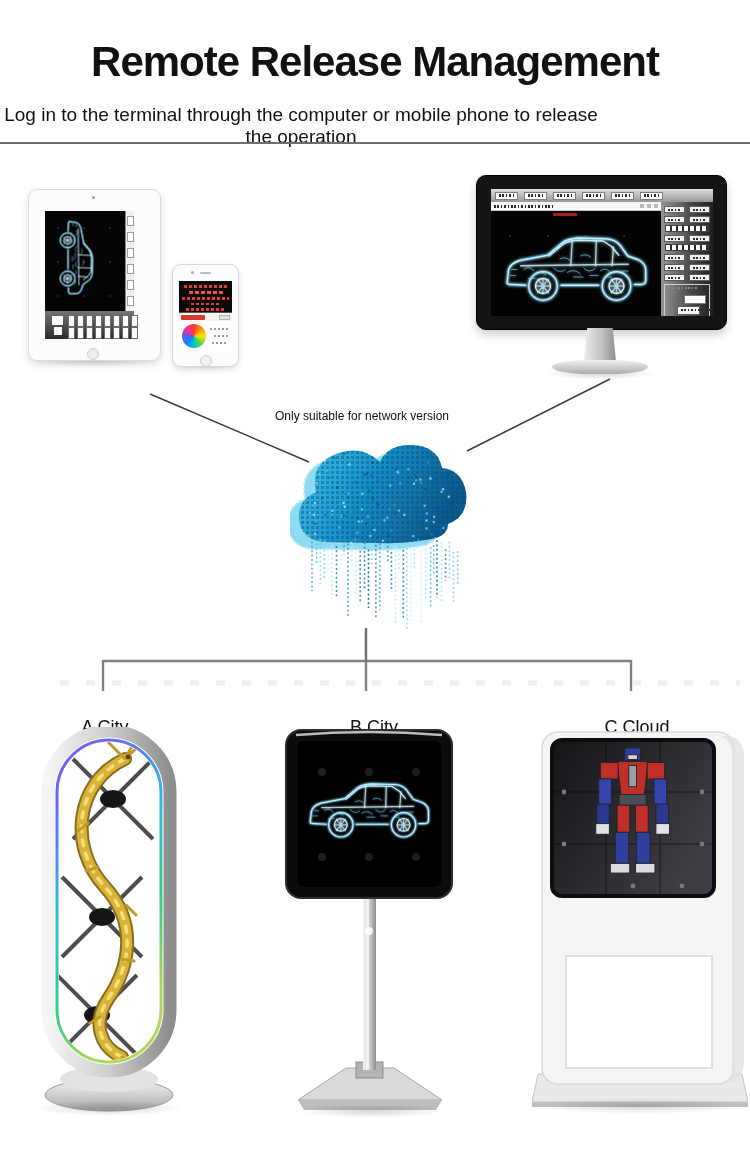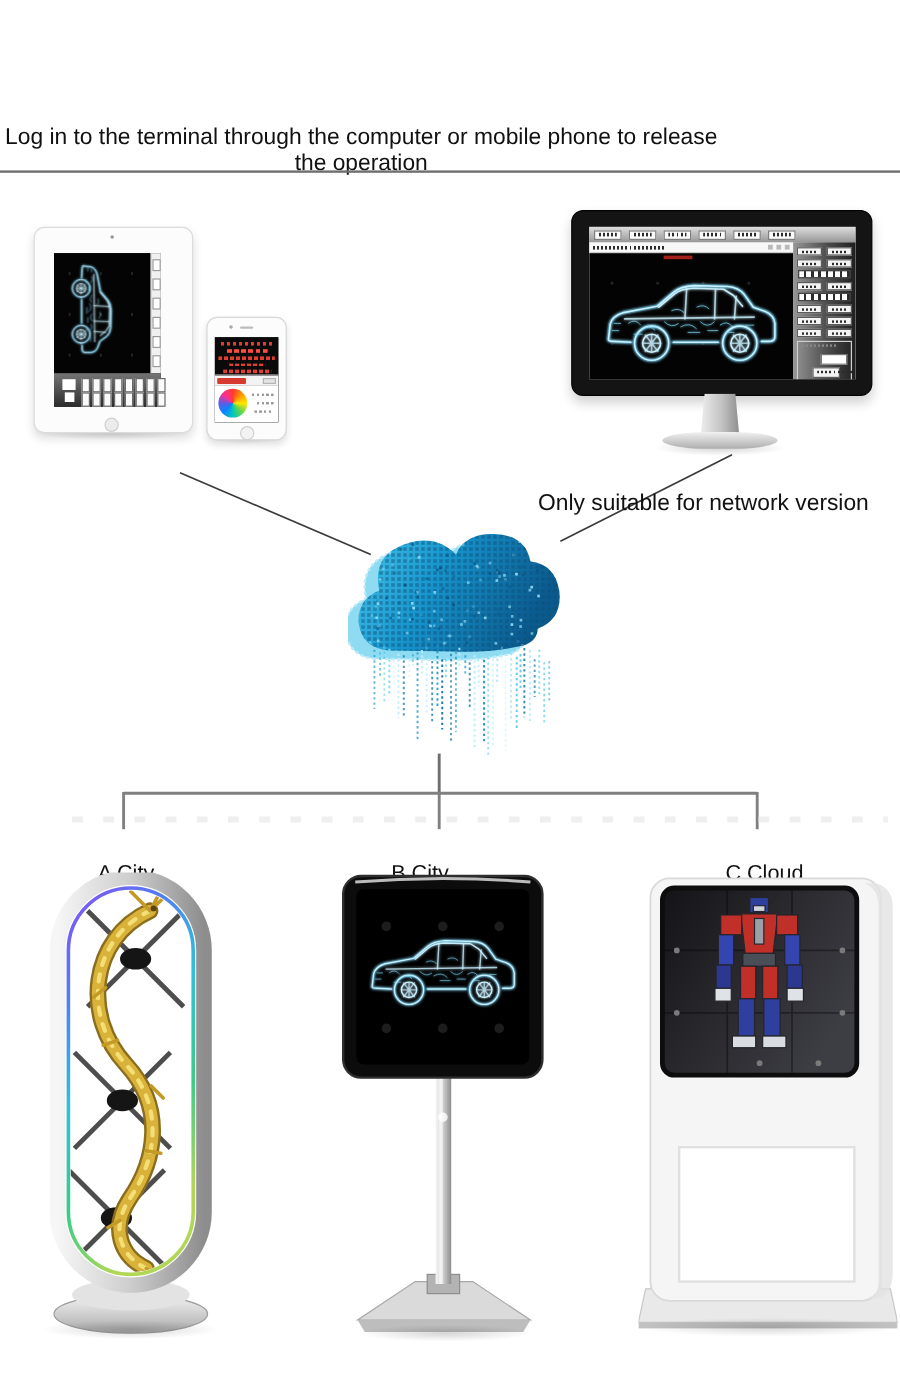--- a/index.html
+++ b/index.html
@@ -80,21 +80,21 @@
   #pinput{position:absolute;right:3px;top:10px;width:20px;height:7px;background:#fff;border:1px solid #777;}
   #pgo{position:absolute;left:12px;bottom:2px;width:21px;height:7px;background:#f3f3f3;border:1px solid #5c5c5c;
        display:flex;align-items:center;justify-content:center;}
   #m-neck{left:584px;top:328px;width:32px;height:34px;background:linear-gradient(90deg,#ededed,#c2c2c2 55%,#8f8f8f);
           clip-path:polygon(10% 0,90% 0,100% 100%,0 100%);}
   #m-base{left:552px;top:360px;width:96px;height:14px;border-radius:50%/65%;
           background:linear-gradient(180deg,#f1f1f1,#aeaeae);}
 
   
   #cloud-title{top:383px;left:0;width:716px;text-align:center;font-size:23px;font-weight:bold;}
-  #cloud-note{top:409px;left:0;width:724px;text-align:right;font-size:19px;}
+  #cloud-note{top:409px;left:0;width:724px;text-align:center;font-size:12px;}
   .city-label{position:absolute;top:697px;transform:translateX(-50%);font-size:18px;margin-top:20px;}
 
   
   .shadow{position:absolute;background:radial-gradient(ellipse at center,rgba(0,0,0,.16),transparent 70%);}
 
   svg{display:block;}
 </style>
 </head>
 <body>
 
@@ -156,20 +156,21 @@
           </g>
           <g fill="none" stroke="#7fd8f7" stroke-width="1" opacity=".8">
             <path d="M30,62 q8,-6 14,2 M44,70 q10,-8 16,0 M70,60 q8,8 16,2 M88,66 q10,-6 18,2 M110,60 q8,8 16,0 M132,64 q8,-6 14,2 M78,48 q8,-4 14,2 M106,44 q8,-4 14,2"></path>
             <path d="M36,74 h10 M52,66 h12 M96,72 h14 M118,70 h12 M138,72 h10 M160,64 h10 M14,62 h8 M12,70 h8"></path>
           </g>
         </g>
       </symbol>
     </defs>
   </svg>
 
+  <div id="title" class="abs">Remote Release Management</div>
   <div id="subtitle" class="abs">Log in to the terminal through the computer or mobile phone to release the operation</div>
   <div id="rule" class="abs"></div>
 
   <svg id="connectors" class="abs" style="left:0;top:0;" width="750" height="1149" viewBox="0 0 750 1149">
     <line x1="150" y1="394" x2="309" y2="462" stroke="#3a3a3a" stroke-width="1.4"></line>
     <line x1="610" y1="379" x2="467" y2="451" stroke="#3a3a3a" stroke-width="1.4"></line>
     <line x1="366" y1="628" x2="366" y2="662" stroke="#6e6e6e" stroke-width="2.4"></line>
     <line x1="103" y1="661" x2="631" y2="661" stroke="#808080" stroke-width="2.4"></line>
     <line x1="103" y1="660" x2="103" y2="691" stroke="#808080" stroke-width="2.4"></line>
     <line x1="366" y1="660" x2="366" y2="691" stroke="#808080" stroke-width="2.4"></line>
@@ -534,21 +535,21 @@
         <line x1="146.9600269903429" x2="146.9600269903429" y1="110.03516521304846" y2="167.7401741718482" stroke="#0d6fa0" stroke-width="1.6" stroke-dasharray="2 2.4" opacity="0.81"></line>
         <line x1="151.55965968342497" x2="151.55965968342497" y1="111.7105915658176" y2="172.1016373306261" stroke="#7fdcf2" stroke-width="1.6" stroke-dasharray="2 2.4" opacity="0.57"></line>
         <line x1="155.55392941031604" x2="155.55392941031604" y1="119.28490929305553" y2="150.82391740245149" stroke="#0d6fa0" stroke-width="1.6" stroke-dasharray="2 2.4" opacity="0.68"></line>
         <line x1="159.3726290492341" x2="159.3726290492341" y1="111.41695314273238" y2="148.43456302920097" stroke="#7fdcf2" stroke-width="1.6" stroke-dasharray="2 2.4" opacity="0.88"></line>
         <line x1="163.54451744034887" x2="163.54451744034887" y1="121.77663871273398" y2="171.78397485560015" stroke="#3fc0e8" stroke-width="1.6" stroke-dasharray="2 2.4" opacity="0.61"></line>
         <line x1="167.69534332463516" x2="167.69534332463516" y1="120.897052064538" y2="155.51264286315723" stroke="#1794c4" stroke-width="1.6" stroke-dasharray="2 2.4" opacity="0.45"></line>
       </g>
   </svg>
 
   <div class="city-label" style="left:105px;">A City</div>
-  <div class="city-label" style="left:350px;text-align:center;">B City</div>
+  <div class="city-label" style="left:374px;text-align:center;">B City</div>
   <div class="city-label" style="left:637px;">C Cloud</div>
 
   <svg class="abs" style="left:30px;top:727px;" width="150" height="390" viewBox="0 0 150 390">
     <ellipse cx="79" cy="368" rx="64" ry="16" fill="url(#silverV)" stroke="#9c9c9c" stroke-width="1"></ellipse>
     <ellipse cx="79" cy="352" rx="49" ry="13" fill="#e3e3e3"></ellipse>
     <rect x="18" y="4" width="122" height="340" rx="61" fill="#ffffff" stroke="url(#silver)" stroke-width="13"></rect>
     <rect x="27" y="13" width="104" height="322" rx="52" fill="none" stroke="url(#rgbGrad)" stroke-width="3" opacity=".9"></rect>
     <defs>
         <clipPath id="ovalClip">
           <rect x="29" y="15" width="100" height="318" rx="50"></rect>

